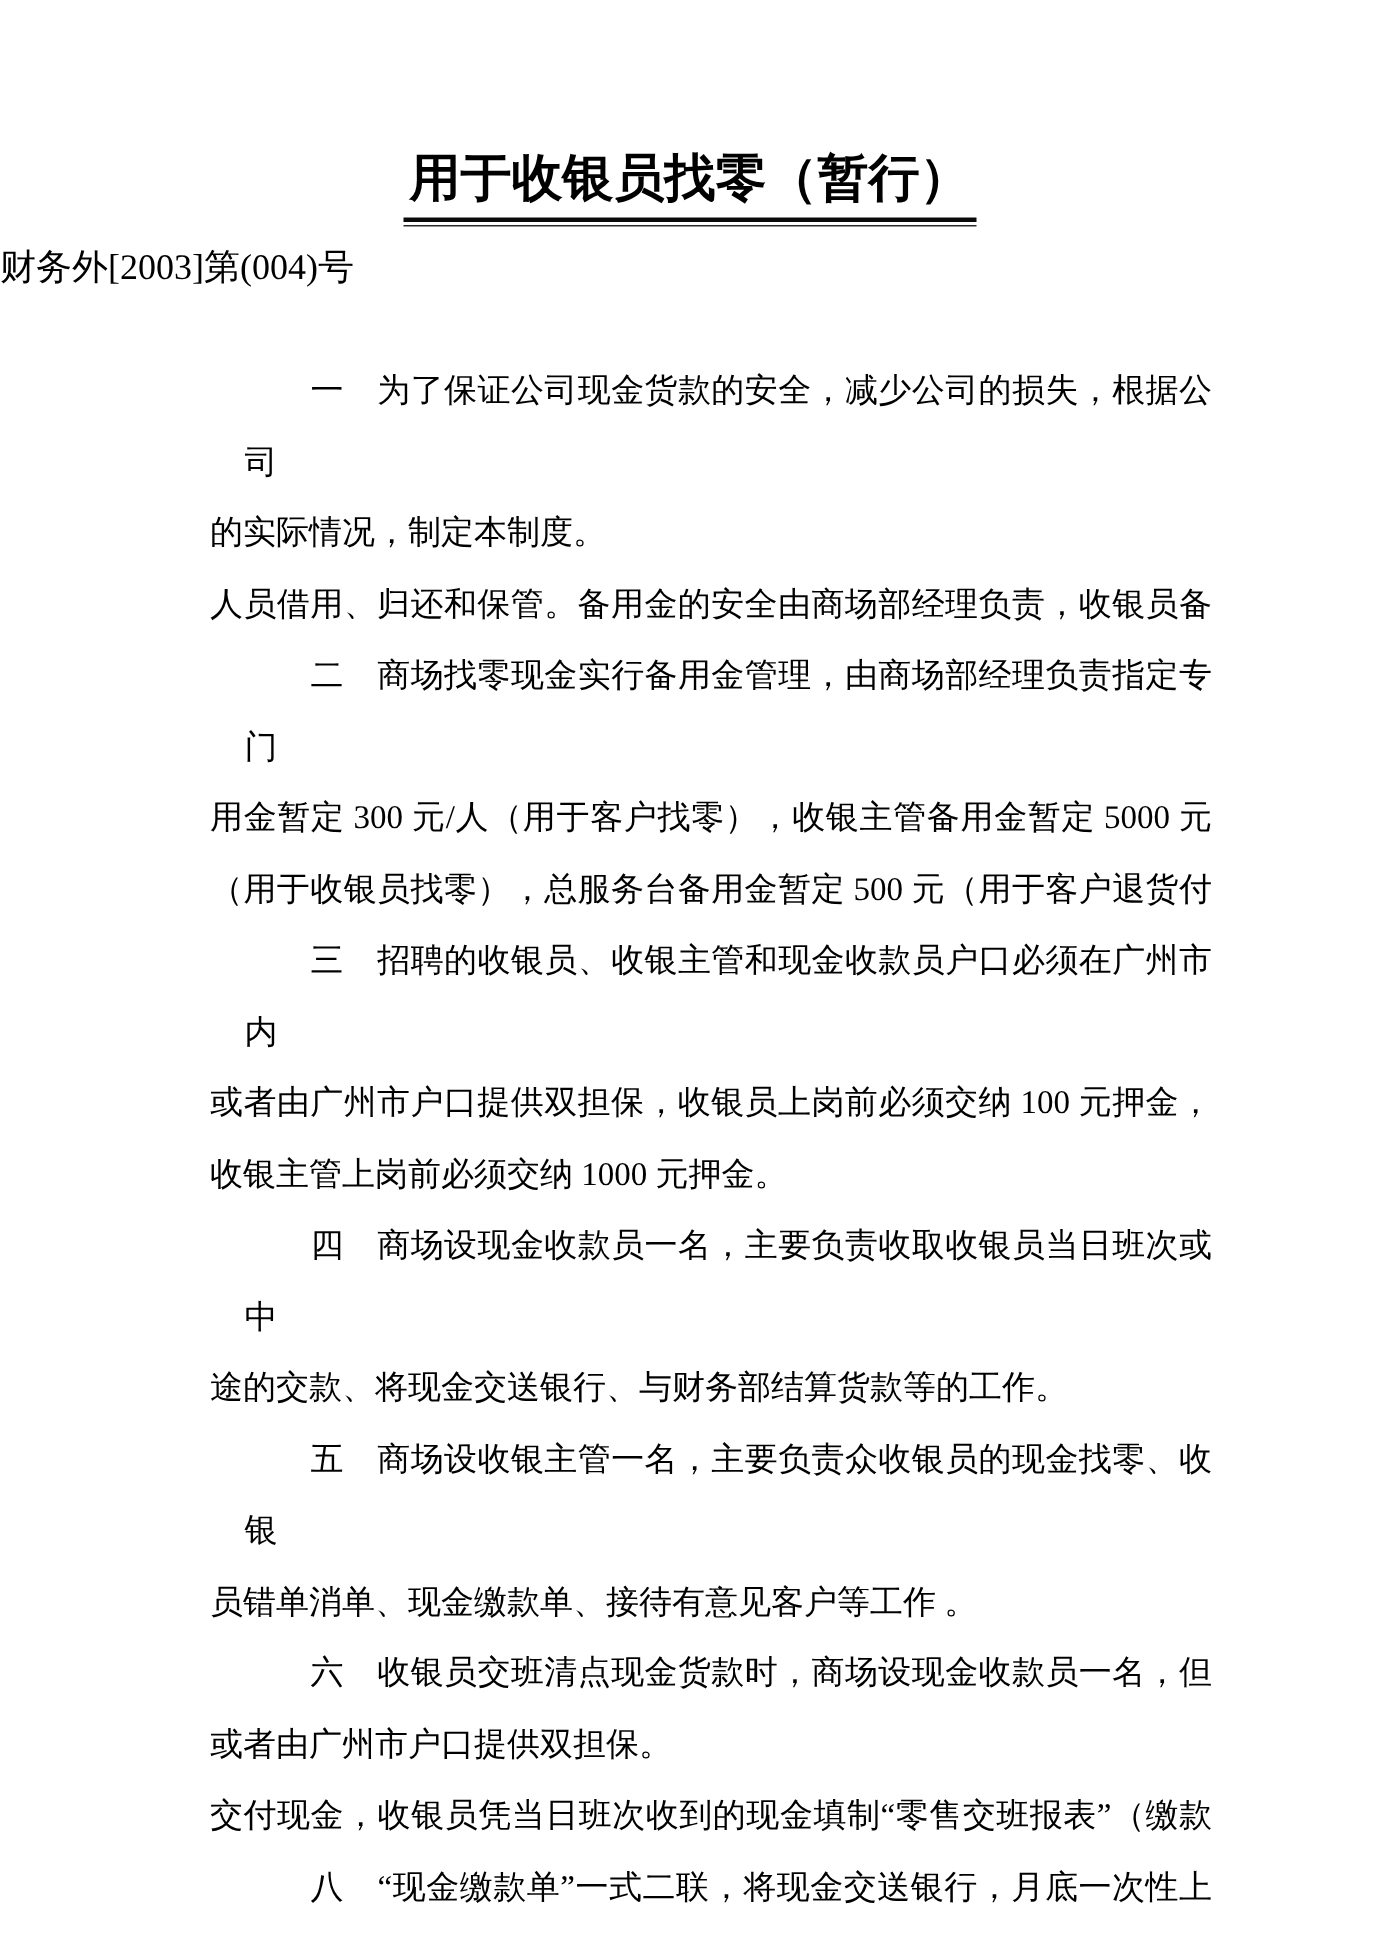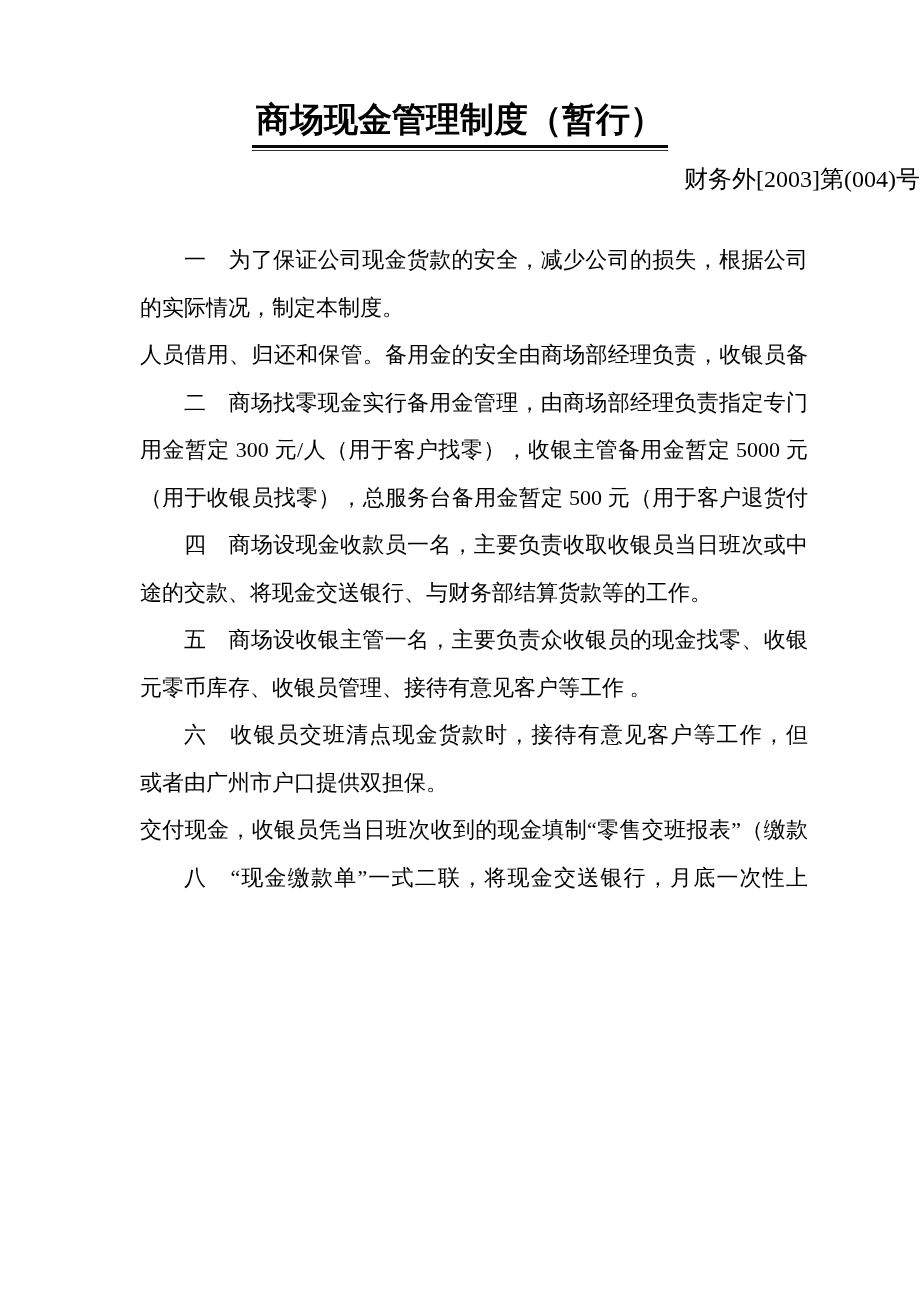--- a/index.html
+++ b/index.html
@@ -32,72 +32,78 @@
     content: "";
     position: absolute;
     left: 0;
     right: 0;
     bottom: -6px;
     height: 1px;
     background: #2a2a2a;
   }
   .doc-number {
     margin-top: 16px;
-    text-align: right;
+    text-align: left;
     font-size: 24px;
     line-height: 30px;
   }
   .doc-body {
     margin: 42px 0 0 140px;
     width: 668px;
     font-size: 22px;
     line-height: 47.5px;
   }
   .para { }
   .line {
     text-align: justify;
     text-align-last: left;
     white-space: normal;
   }
   .line.full {
     text-align-last: justify;
   }
   .line.first {
     text-indent: 44px;
+    margin-left: 23px;
   }
 </style>
 </head>
 <body>
 
 <div class="page">
   <div class="title-wrap">
-    <span class="doc-title">商场现金管理制度（暂行）</span>
+    <span class="doc-title">用于收银员找零（暂行）</span>
   </div>
   <div class="doc-number">财务外[2003]第(004)号</div>
   <div class="doc-body">
       <div class="para">
         <div class="line first full">一　为了保证公司现金货款的安全，减少公司的损失，根据公司</div>
         <div class="line">的实际情况，制定本制度。</div>
       </div>
       <div class="para">
         <div class="line full">人员借用、归还和保管。备用金的安全由商场部经理负责，收银员备</div>
         <div class="line first full">二　商场找零现金实行备用金管理，由商场部经理负责指定专门</div>
         <div class="line full">用金暂定 300 元/人（用于客户找零），收银主管备用金暂定 5000 元</div>
         <div class="line full">（用于收银员找零），总服务台备用金暂定 500 元（用于客户退货付</div>
       </div>
       <div class="para">
+        <div class="line first full">三　招聘的收银员、收银主管和现金收款员户口必须在广州市内</div>
+        <div class="line full">或者由广州市户口提供双担保，收银员上岗前必须交纳 100 元押金，</div>
+        <div class="line">收银主管上岗前必须交纳 1000 元押金。</div>
+      </div>
+      <div class="para">
         <div class="line first full">四　商场设现金收款员一名，主要负责收取收银员当日班次或中</div>
         <div class="line">途的交款、将现金交送银行、与财务部结算货款等的工作。</div>
       </div>
       <div class="para">
         <div class="line first full">五　商场设收银主管一名，主要负责众收银员的现金找零、收银</div>
-        <div class="line">元零币库存、收银员管理、接待有意见客户等工作 。</div>
+        <div class="line">员错单消单、现金缴款单、接待有意见客户等工作 。</div>
       </div>
       <div class="para">
-        <div class="line first full">六　收银员交班清点现金货款时，接待有意见客户等工作，但</div>
+        <div class="line first full">六　收银员交班清点现金货款时，商场设现金收款员一名，但</div>
         <div class="line">或者由广州市户口提供双担保。</div>
       </div>
       <div class="para">
         <div class="line full">交付现金，收银员凭当日班次收到的现金填制“零售交班报表”（缴款</div>
       </div>
       <div class="para">
         <div class="line first full">八　“现金缴款单”一式二联，将现金交送银行，月底一次性上</div>
       </div>
     </div>
 </div>

